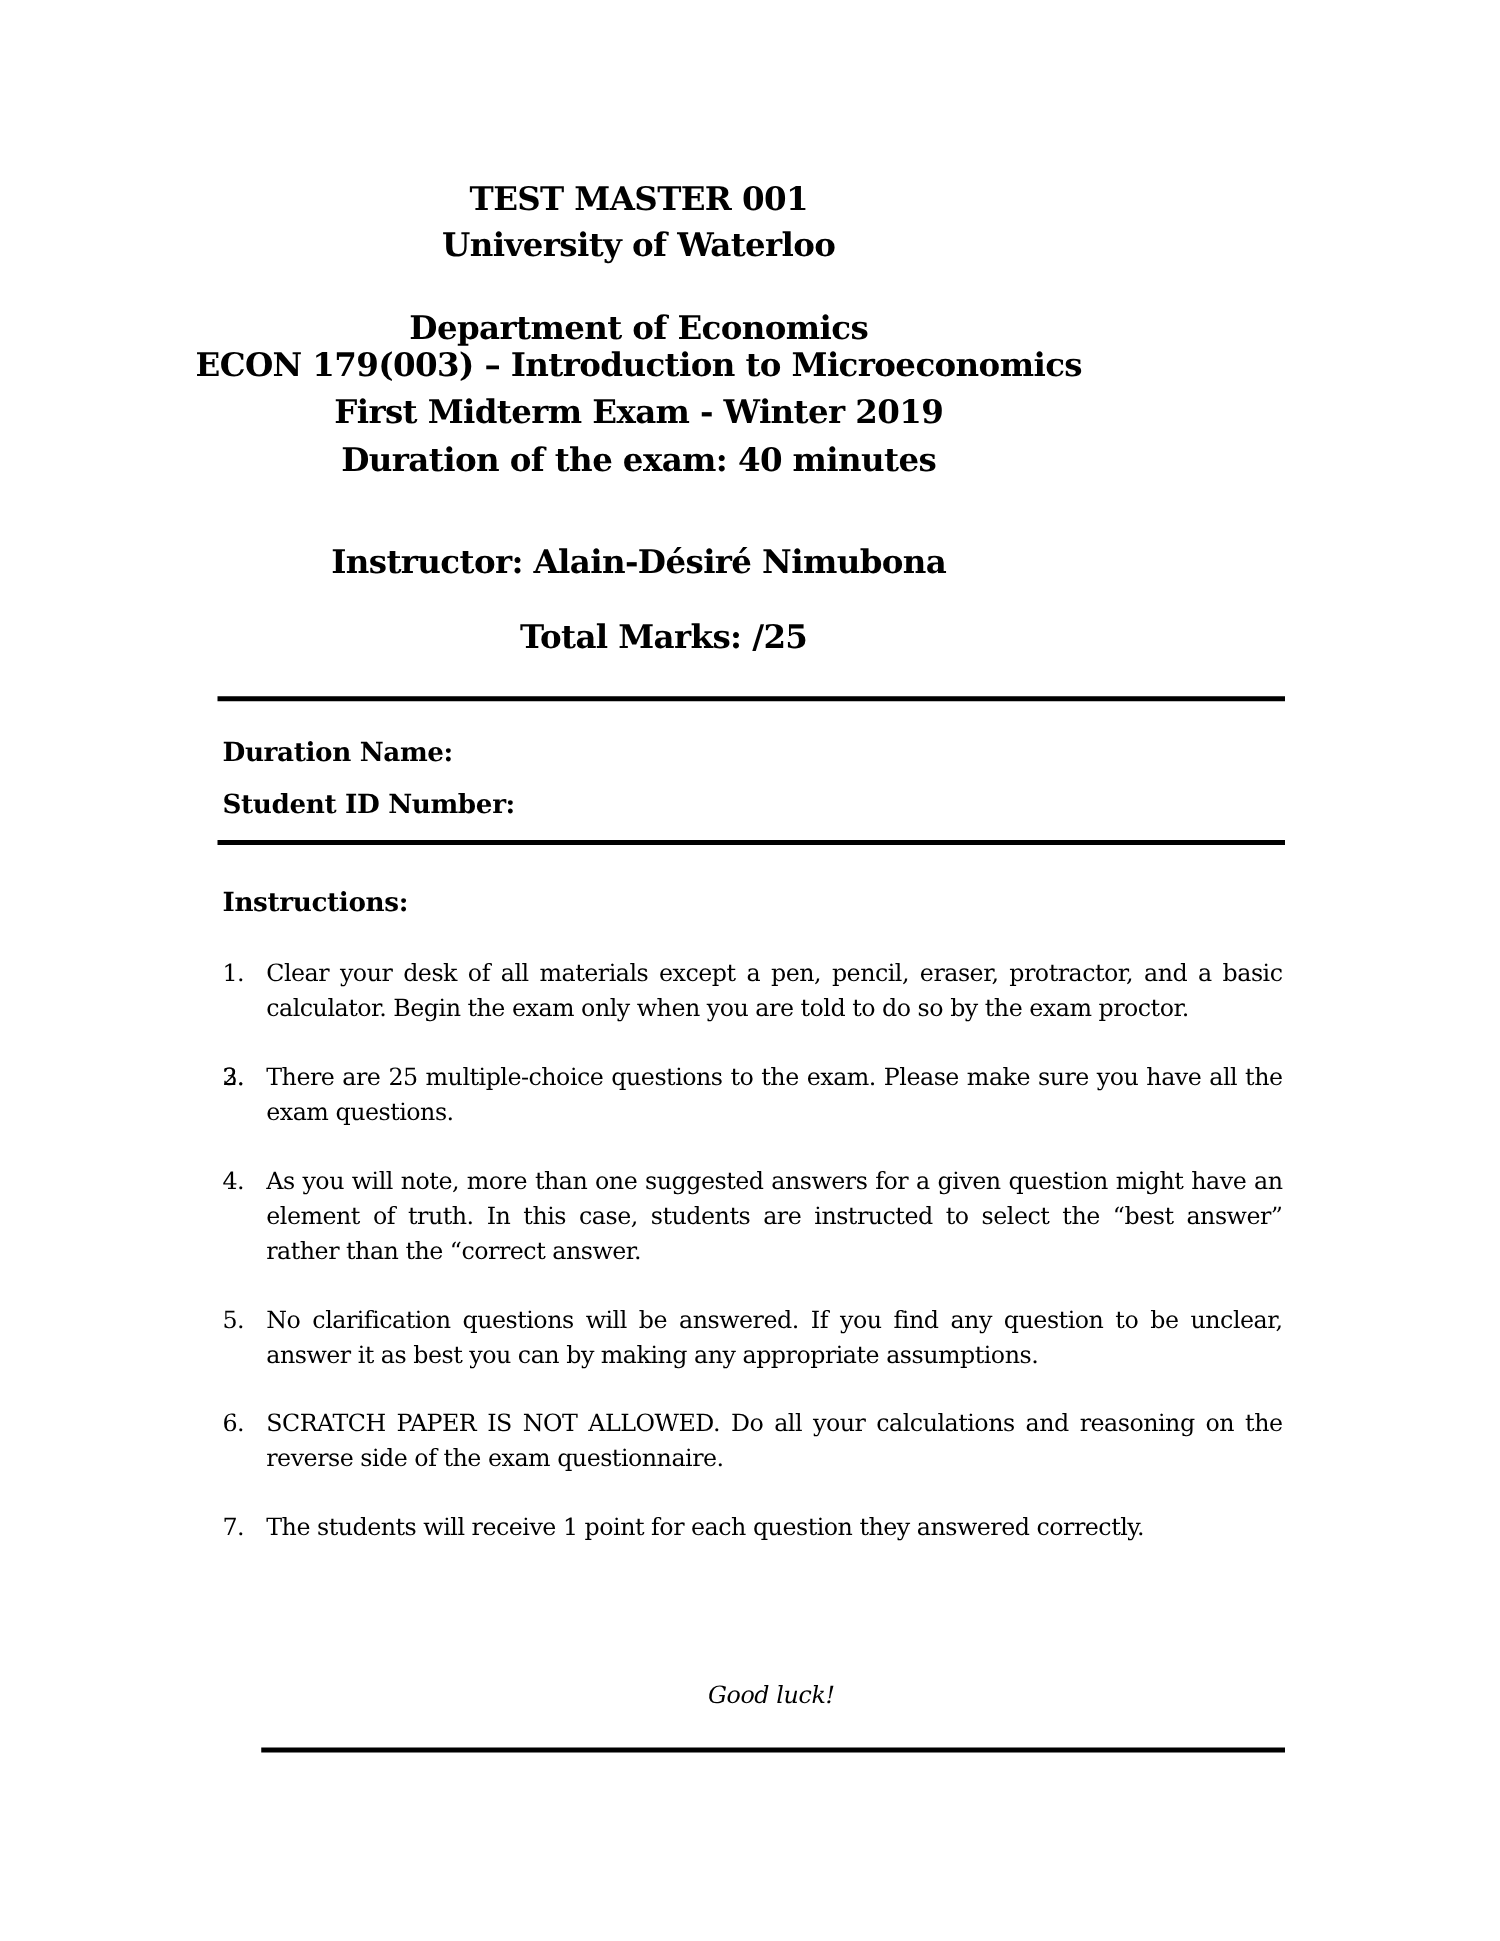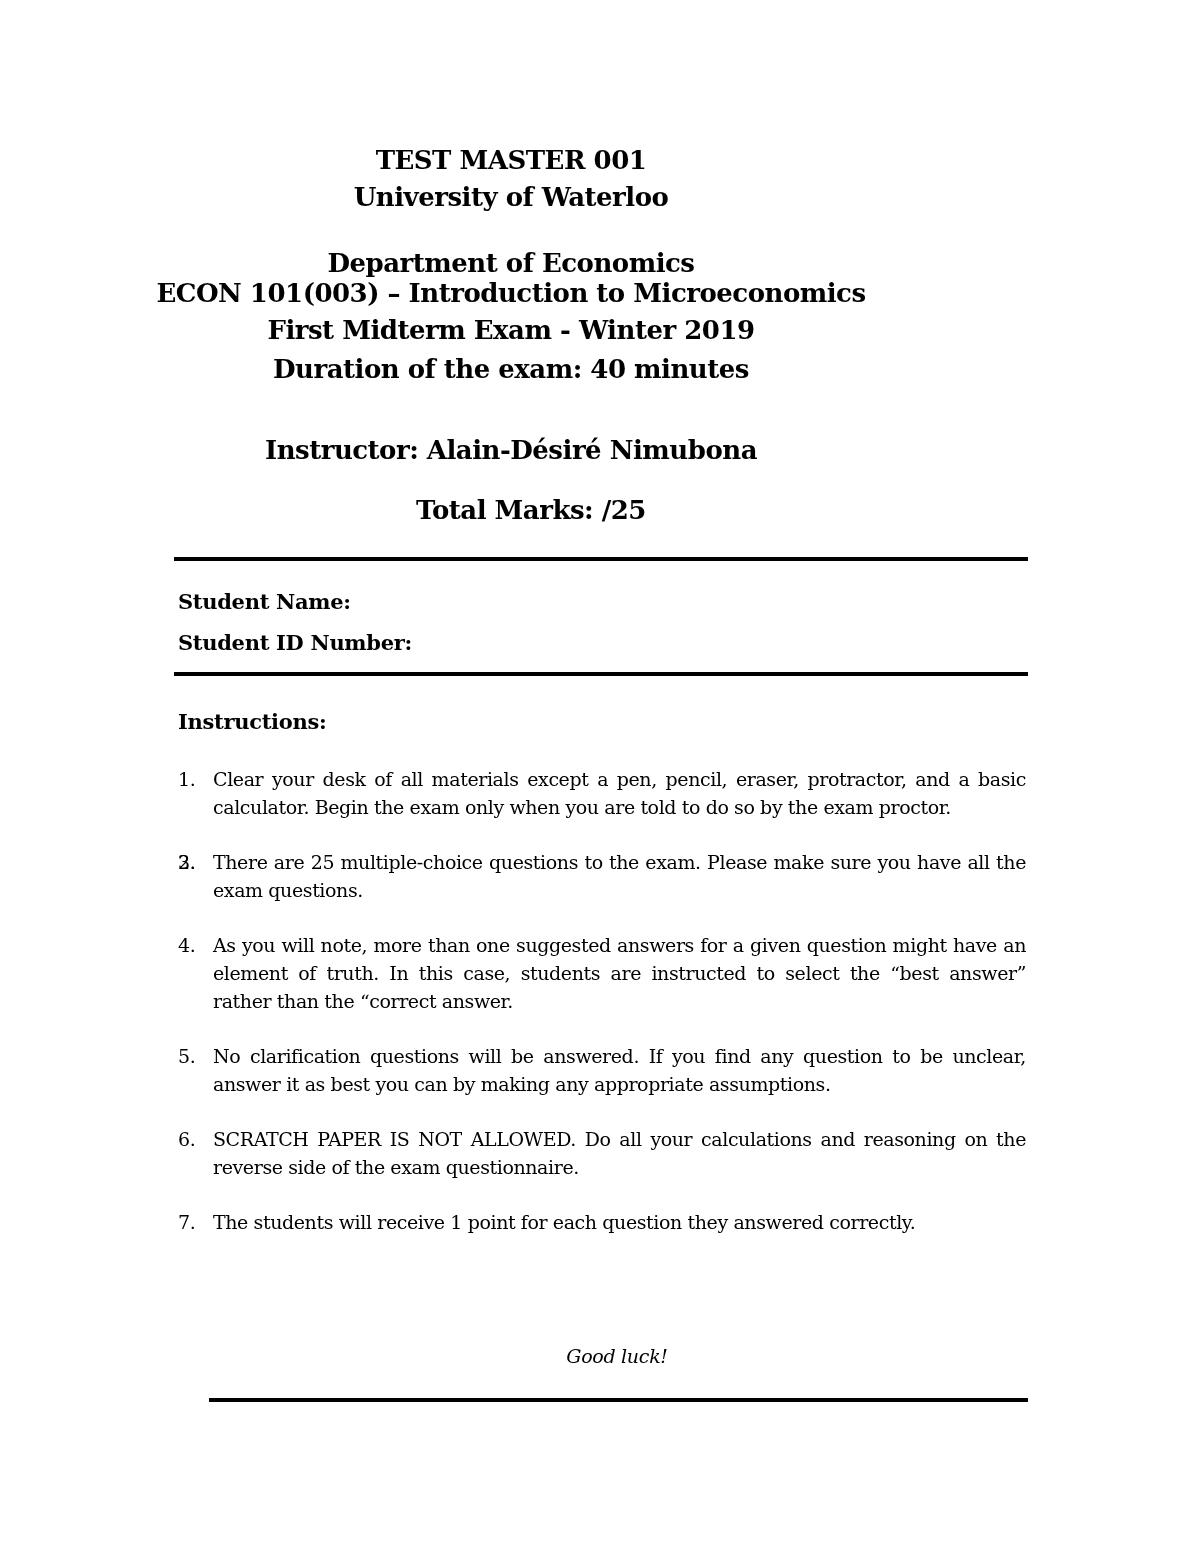--- a/index.html
+++ b/index.html
@@ -14,29 +14,29 @@
     ol.instructions li .num { position: absolute; left: 0; top: 0; }
     .good-luck { position: absolute; left: 0; width: 1234px; text-align: center; top: 1345px; font-size: 19px; font-style: italic; letter-spacing: -0.3px; }
   </style>
 </head>
 <body>
 
 <div>
   <div class="h-line" style="top:145px;">TEST MASTER 001</div>
   <div class="h-line" style="top:182px;">University of Waterloo</div>
   <div class="h-line" style="top:219px;margin-top:29px;">Department of Economics</div>
-  <div class="h-line" style="top:278px;">ECON 101(003) – Introduction to Microeconomics</div>
+  <div class="h-line" style="top:278px;">ECON 179(003) – Introduction to Microeconomics</div>
   <div class="h-line" style="top:315px;">First Midterm Exam - Winter 2019</div>
   <div class="h-line" style="top:354px;">Duration of the exam: 40 minutes</div>
   <div class="h-line" style="top:435px;">Instructor: Alain-Désiré Nimubona</div>
   <div class="h-line" style="top:495px;padding-left:20px;">Total Marks: /25</div>
 
   <div class="rule" style="top:557px;"></div>
 
-  <div class="label" style="top:589px;">Student Name:</div>
+  <div class="label" style="top:589px;">Duration Name:</div>
   <div class="label" style="top:630px;">Student ID Number:</div>
 
   <div class="rule" style="top:672px;"></div>
 
   <div class="label" style="top:709px;text-align:center;">Instructions:</div>
 
   <ol class="instructions">
     <li><span class="num">1.</span><span>Clear your desk of all materials except a pen, pencil, eraser, protractor, and a basic calculator. Begin the exam only when you are told to do so by the exam proctor.</span></li>
     <li><span class="num">2.</span></li>
     <li><span class="num">3.</span><span>There are 25 multiple-choice questions to the exam. Please make sure you have all the exam questions.</span></li>

